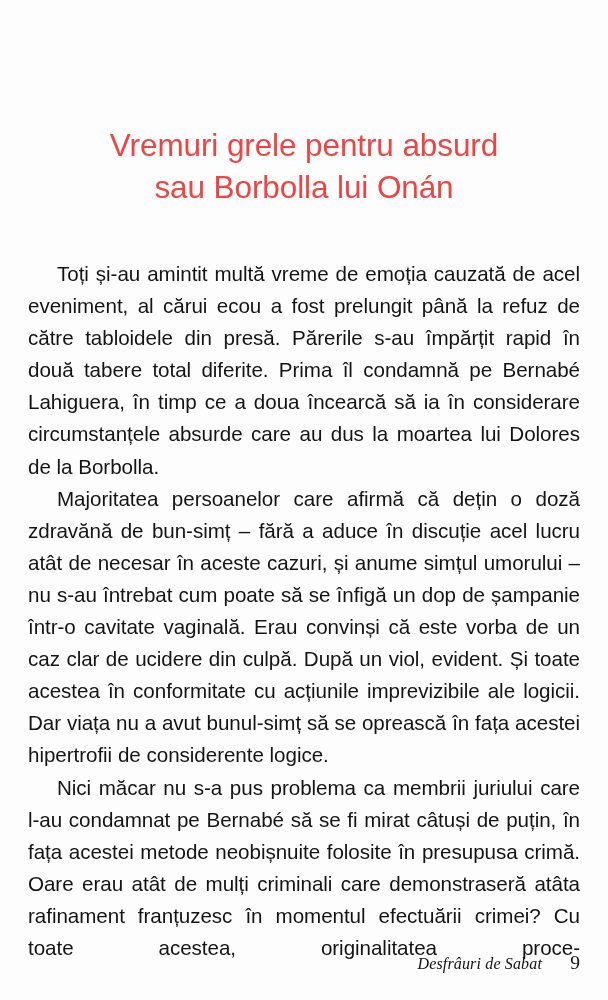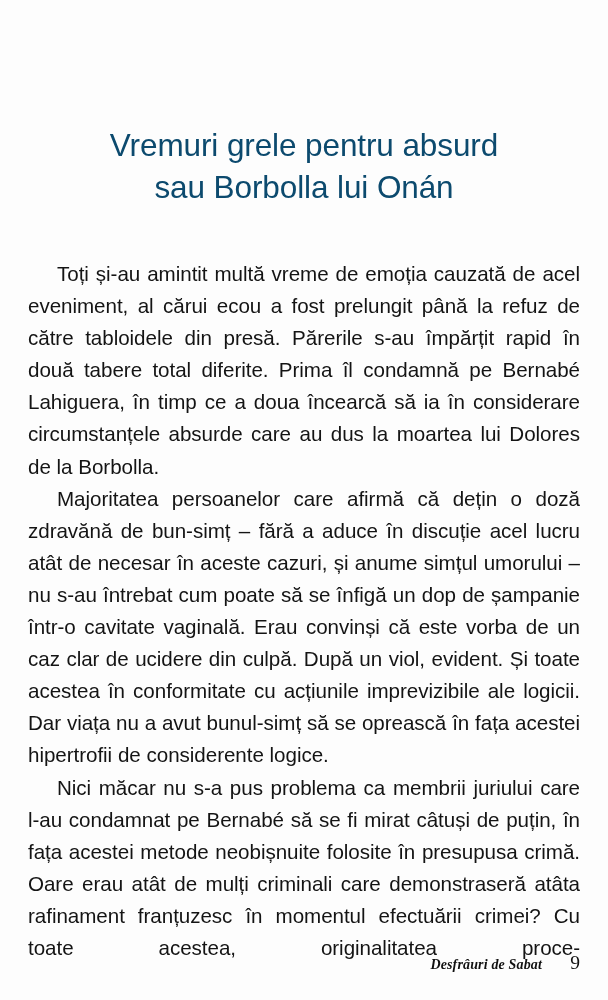--- a/index.html
+++ b/index.html
@@ -29,21 +29,21 @@
   .chapter-title {
     position: absolute;
     left: 30px;
     right: 30px;
     top: 103px;
     text-align: center;
     font-size: 31.5px;
     line-height: 42px;
     font-weight: 400;
     letter-spacing: -0.1px;
-    color: #0c4a6e;
+    color: #ef4444;
   }
   .chapter-title .title-line {
     display: block;
     white-space: nowrap;
   }
 
   
   .body-text {
     position: absolute;
     left: 28px;
@@ -78,24 +78,23 @@
     right: 28px;
     bottom: 18px;
     height: 30px;
     display: flex;
     align-items: baseline;
     justify-content: flex-end;
     font-family: "Liberation Serif", serif;
   }
   .footer-book-title {
     font-style: italic;
-    font-size: 14px;
+    font-size: 16px;
     color: #111111;
     letter-spacing: 0.15px;
-    font-weight: bold;
   }
   .footer-page-number {
     font-style: normal;
     font-size: 19.5px;
     color: #111111;
     margin-left: 26px;
     min-width: 12px;
     text-align: right;
   }
 </style>

